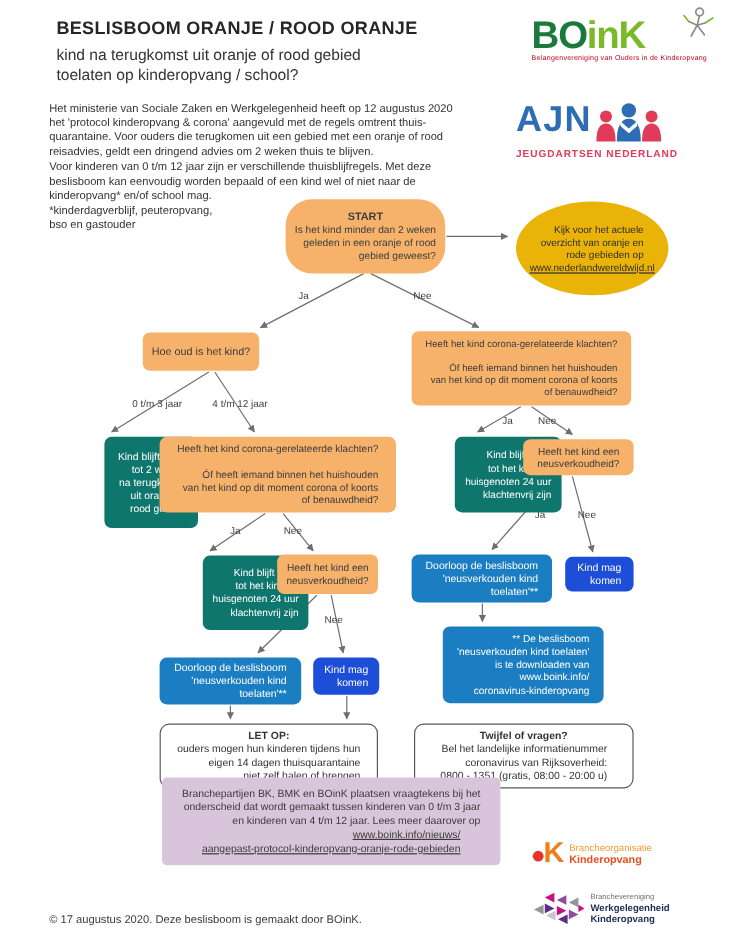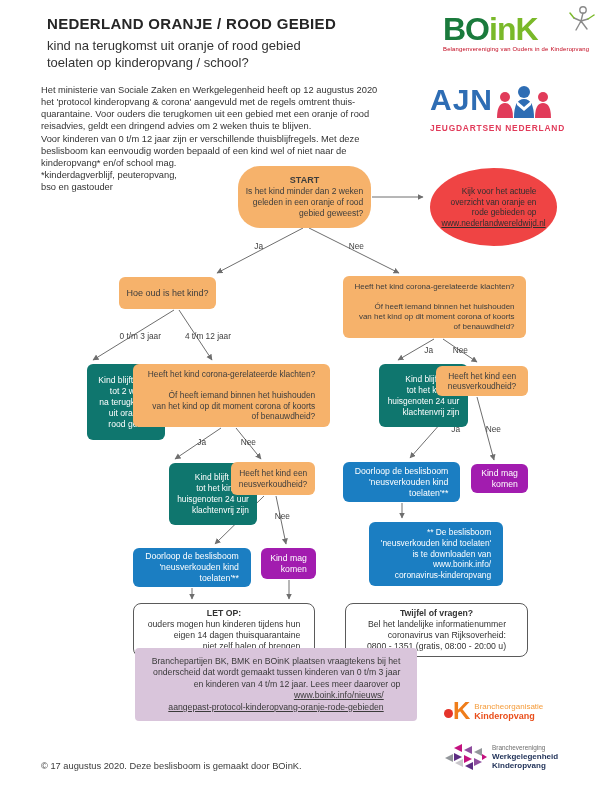--- a/index.html
+++ b/index.html
@@ -6,24 +6,24 @@
   .page{position:relative;width:609px;height:789px;background:#fff;overflow:hidden;
         font-family:"Liberation Sans",sans-serif;color:#333;}
   .abs{position:absolute;box-sizing:border-box;}
   .pre{white-space:pre-line;}
   .box{position:absolute;box-sizing:border-box;display:flex;flex-direction:column;
        align-items:center;justify-content:center;text-align:right;white-space:pre-line;
        z-index:2;line-height:11px;}
   .orange{background:#F6B26B;color:#3d3d3d;border-radius:6px;}
   .red{background:#0f766e;color:#fff;border-radius:6px;margin-left:36px;}
   .blue{background:#1B7EC2;color:#fff;border-radius:6px;}
-  .green{background:#a21caf;color:#fff;border-radius:6px;}
+  .green{background:#1d4ed8;color:#fff;border-radius:6px;}
   .outline{background:#fff;border:1.5px solid #5a5a5a;border-radius:8px;color:#333;}
-  .ellipse{background:#ef4444;border-radius:50%;color:#2f2f2f;}
-  .lbl{position:absolute;font-size:8.3px;color:#3f3f3f;z-index:2;text-align:right;}
+  .ellipse{background:#eab308;border-radius:50%;color:#2f2f2f;}
+  .lbl{position:absolute;font-size:8.3px;color:#3f3f3f;z-index:2;text-align:center;}
   .u{text-decoration:underline;}
   #arrows{position:absolute;left:0;top:0;z-index:1;pointer-events:none;}
   .title{font-size:15px;font-weight:bold;letter-spacing:0.3px;color:#262626;}
   .subtitle{font-size:13px;line-height:17px;color:#333;}
   .body-txt{font-size:9.3px;line-height:12px;color:#333;}
   .boink-word{font-size:32px;font-weight:800;letter-spacing:-1px;line-height:30px;}
   .boink-bo{color:#1a7a3c;}
   .boink-ink{color:#7ab929;}
   .boink-tag{font-size:5.9px;color:#c00018;letter-spacing:0.2px;margin-top:2px;}
   .ajn-word{font-size:30px;font-weight:800;color:#2e6db4;line-height:30px;letter-spacing:1px;}
@@ -62,21 +62,21 @@
       <line x1="192" y1="588" x2="192" y2="599" marker-end="url(#ah)"></line>
       <line x1="289" y1="580" x2="289" y2="599" marker-end="url(#ah)"></line>
       <line x1="434" y1="339" x2="398" y2="360" marker-end="url(#ah)"></line>
       <line x1="443" y1="339" x2="477" y2="362" marker-end="url(#ah)"></line>
       <line x1="464" y1="397" x2="410" y2="458" marker-end="url(#ah)"></line>
       <line x1="477" y1="397" x2="494" y2="460" marker-end="url(#ah)"></line>
       <line x1="402" y1="503" x2="402" y2="518" marker-end="url(#ah)"></line>
     </g>
   </svg>
 
-  <div class="abs title" style="left:47px;top:15px;">NEDERLAND ORANJE / ROOD GEBIED</div>
+  <div class="abs title" style="left:47px;top:15px;">BESLISBOOM ORANJE / ROOD ORANJE</div>
   <div class="abs subtitle pre" style="left:47px;top:37px;">kind na terugkomst uit oranje of rood gebied
 toelaten op kinderopvang / school?</div>
 
   <div class="abs" style="left:443px;top:14px;width:160px;">
     <div class="boink-word"><span class="boink-bo">BO</span><span class="boink-ink">inK</span></div>
     <div class="boink-tag">Belangenvereniging van Ouders in de Kinderopvang</div>
     <svg class="abs" style="left:118px;top:-10px;" width="40" height="30" viewBox="0 0 40 30">
       <g stroke="#8a8a8a" stroke-width="1.4" fill="none" stroke-linecap="round">
         <circle cx="22" cy="6" r="3.2" fill="#fff"></circle>
         <path d="M22,9 L20,17 M20,17 L13,14 M20,17 L27,15 M20,17 L15,26 M20,17 L26,25"></path>

